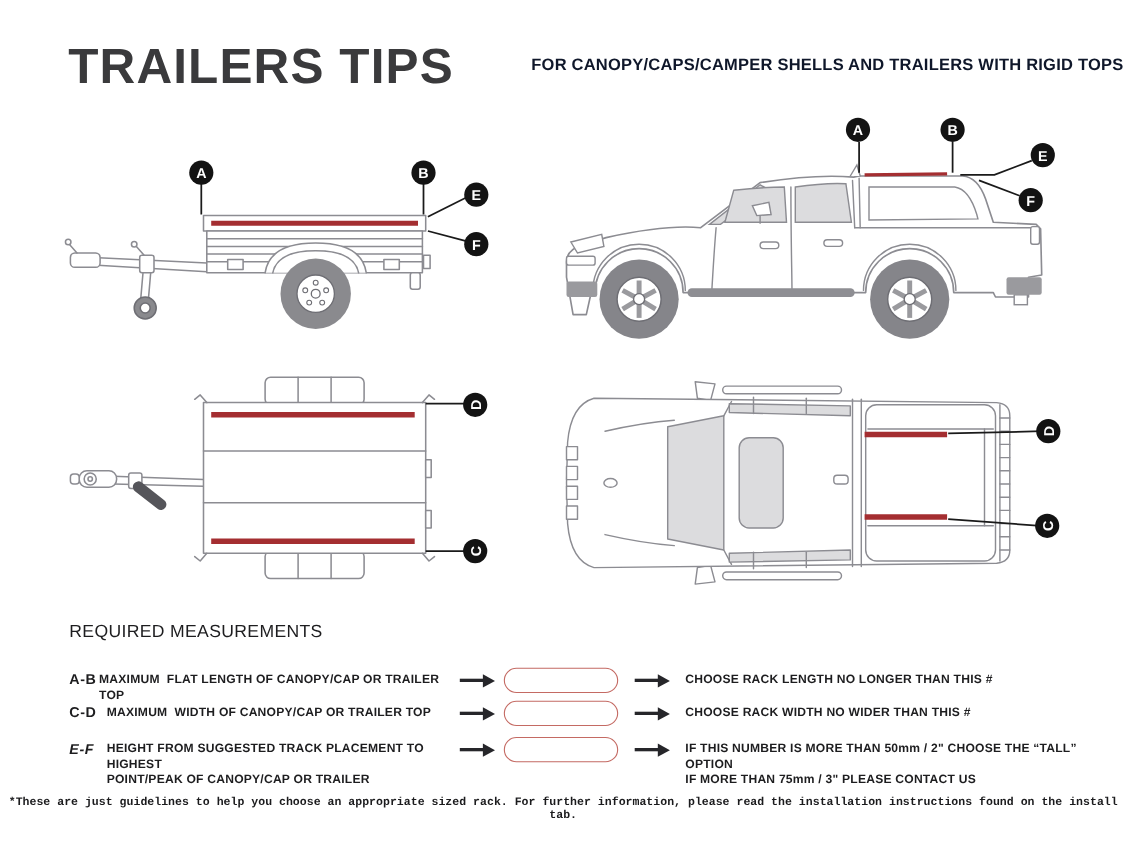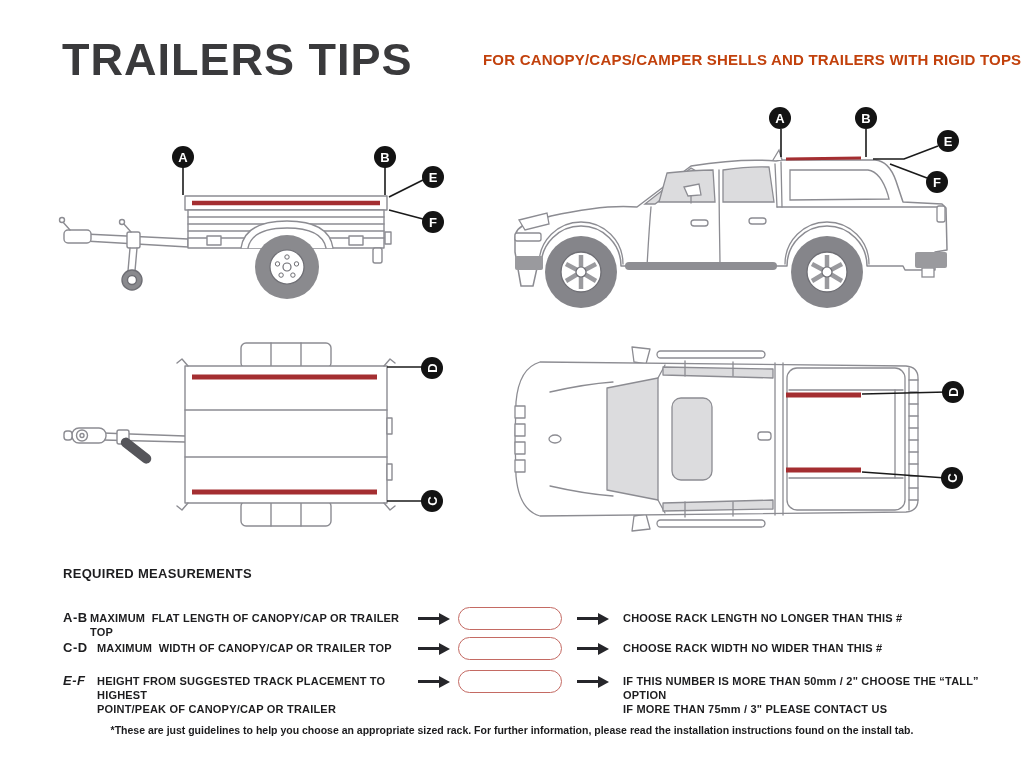--- a/index.html
+++ b/index.html
@@ -8,55 +8,55 @@
     font-family:"Liberation Sans", sans-serif; overflow:hidden; color:#1d1d1f;
   }
 
   
   .title {
     position:absolute; left:62px; top:34px; font-size:45px; font-weight:800;
     letter-spacing:1px; color:#3a3a3c; white-space:nowrap;
   }
   .subtitle {
     position:absolute; left:483px; top:51px; font-size:15px; font-weight:700;
-    letter-spacing:0.2px; color:#c2410c; white-space:nowrap;
+    letter-spacing:0.2px; color:#0f172a; white-space:nowrap;
   }
 
   
   .marker {
     position:absolute; width:22px; height:22px; border-radius:50%;
     background:#131313; color:#ffffff; font-size:13px; font-weight:800;
     display:flex; align-items:center; justify-content:center; line-height:1;
   }
   .marker.rot { transform:rotate(-90deg); }
 
   svg { position:absolute; overflow:visible; }
 
   
-  .m-heading { position:absolute; left:63px; top:566px; font-size:13px; font-weight:700; letter-spacing:0.3px; }
+  .m-heading { position:absolute; left:63px; top:566px; font-size:16px; font-weight:400; letter-spacing:0.3px; }
   .m-note    { position:absolute; left:209px; top:566px; font-size:11.5px; font-weight:800; letter-spacing:0.3px; color:#cb2f3d; }
 
   .range  { position:absolute; font-size:13px; font-weight:800; letter-spacing:0.5px; }
   .desc   { position:absolute; font-size:11px; font-weight:700; letter-spacing:0.2px; line-height:14px; white-space:pre-wrap; }
   .result { position:absolute; font-size:11px; font-weight:700; letter-spacing:0.2px; line-height:14px; white-space:pre-wrap; }
 
   .pill {
     position:absolute; width:102px; height:21px; background:#fff;
     border:1.6px solid #c46a63; border-radius:12px;
     font-size:11px; font-weight:700; text-align:center; line-height:21px;
   }
   .arrow { position:absolute; width:22px; height:3px; background:#26262a; }
   .arrow::after {
     content:""; position:absolute; right:-10px; top:-4.5px;
     border-left:11px solid #26262a; border-top:6px solid transparent; border-bottom:6px solid transparent;
   }
 
   .footnote {
     position:absolute; left:0; top:724px; width:1024px; text-align:center;
-    font-size:10.5px; font-weight:700; color:#1b1b1d;
+    font-size:10.5px; font-weight:700; color:#1b1b1d;font-family:Liberation Mono, monospace;
   }
 </style>
 </head>
 <body>
 
 <div class="canvas">
 
   <div class="title">TRAILERS TIPS</div>
   <div class="subtitle">FOR CANOPY/CAPS/CAMPER SHELLS AND TRAILERS WITH RIGID TOPS</div>
 

